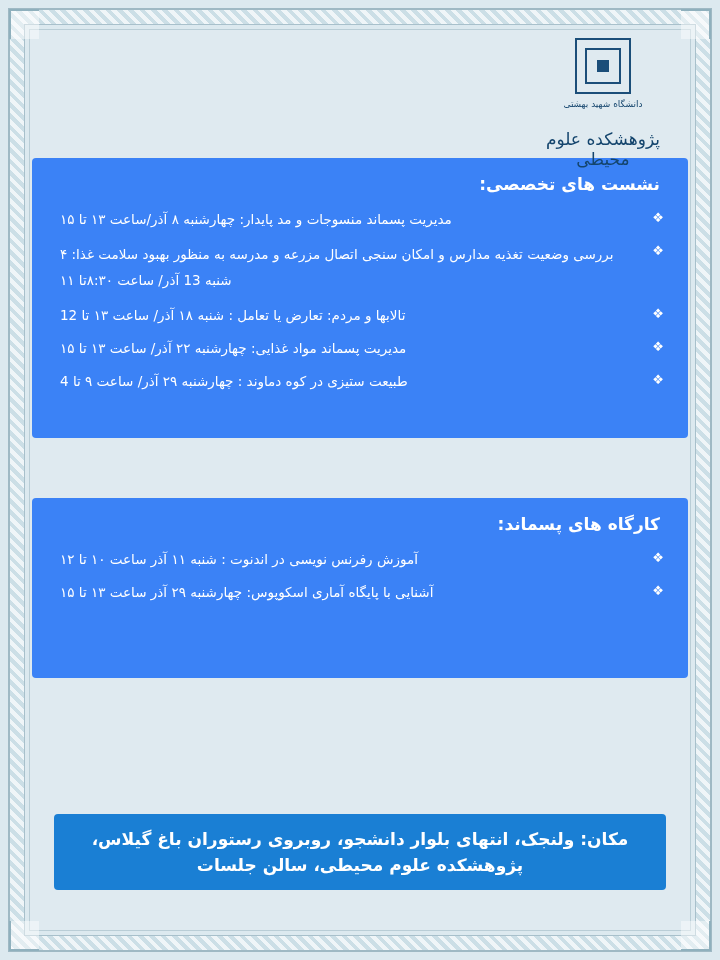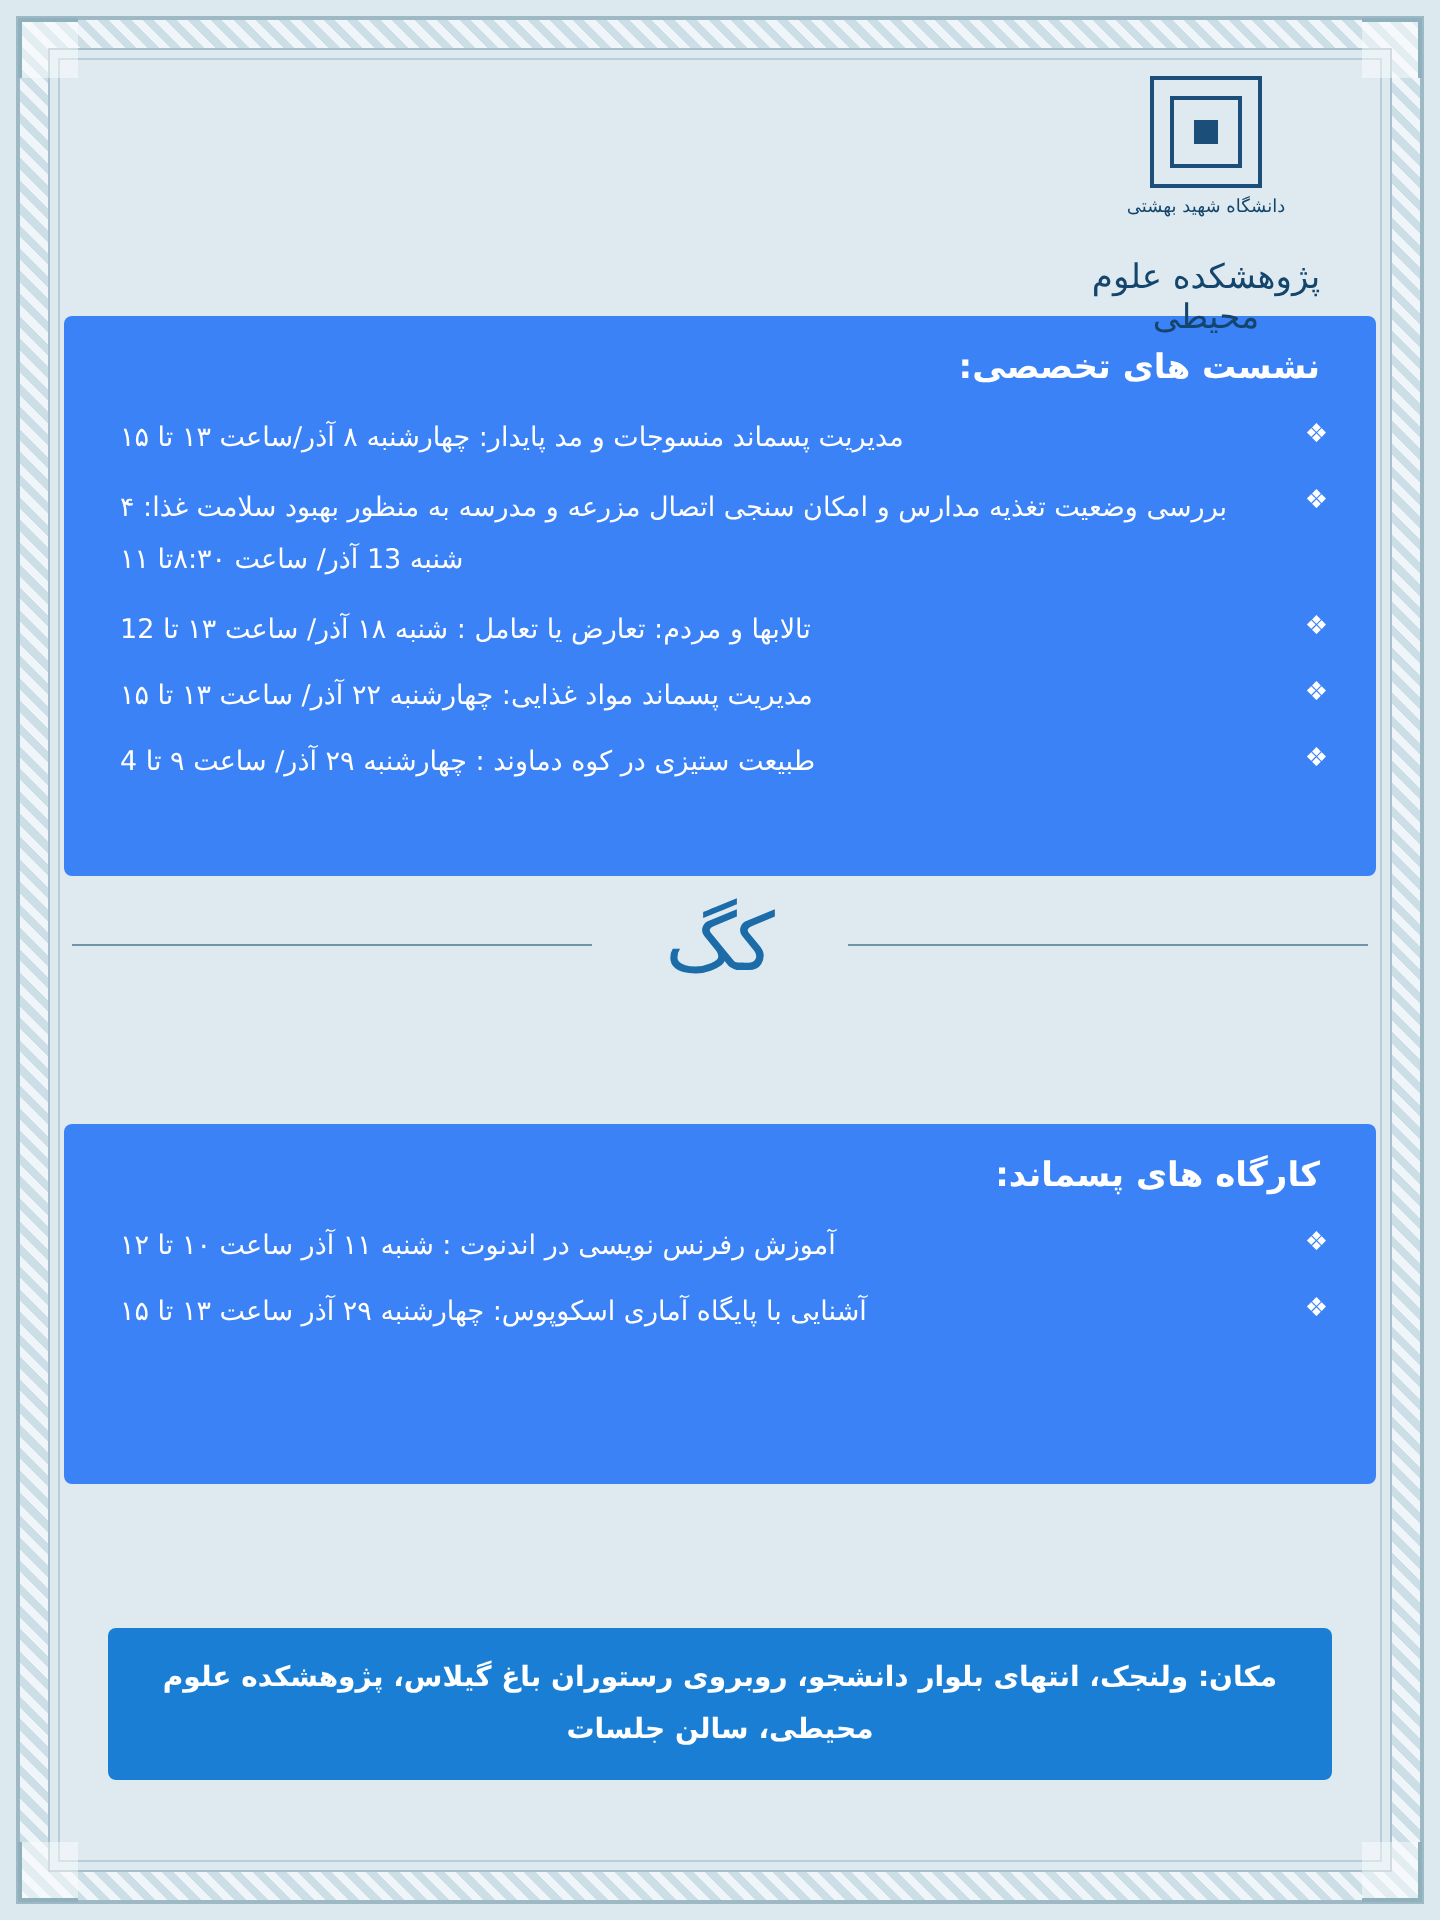--- a/index.html
+++ b/index.html
@@ -222,21 +222,21 @@
   
   .footer {
     position: absolute;
     left: 22px;
     right: 22px;
     bottom: 38px;
     background: #1a7fd4;
     color: #ffffff;
     border-radius: 4px;
     text-align: center;
-    font-size: 14px;
+    font-size: 17px;
     font-weight: bold;
     line-height: 26px;
     padding: 12px 27px;
     box-sizing: border-box;
   }
 </style>
 </head>
 <body>
 
 <div class="poster">
@@ -276,25 +276,20 @@
       <div class="item-row">
         <span class="bullet">❖</span>
         <span class="item-text">مدیریت پسماند مواد غذایی: چهارشنبه ۲۲ آذر/ ساعت ۱۳ تا ۱۵</span>
       </div>
       <div class="item-row">
         <span class="bullet">❖</span>
         <span class="item-text">طبیعت ستیزی در کوه دماوند : چهارشنبه ۲۹ آذر/ ساعت ۹ تا 4</span>
       </div>
     </div>
 
-    <div class="divider">
-      <div class="line right"></div>
-      <div class="line left"></div>
-      <div class="ornament">کگ</div>
-    </div>
 
     <div class="spacer"></div>
 
     <div class="panel panel-2">
       <div class="panel-title">کارگاه های پسماند:</div>
 
       <div class="item-row">
         <span class="bullet">❖</span>
         <span class="item-text">آموزش رفرنس نویسی در اندنوت : شنبه ۱۱ آذر ساعت ۱۰ تا ۱۲</span>
       </div>

